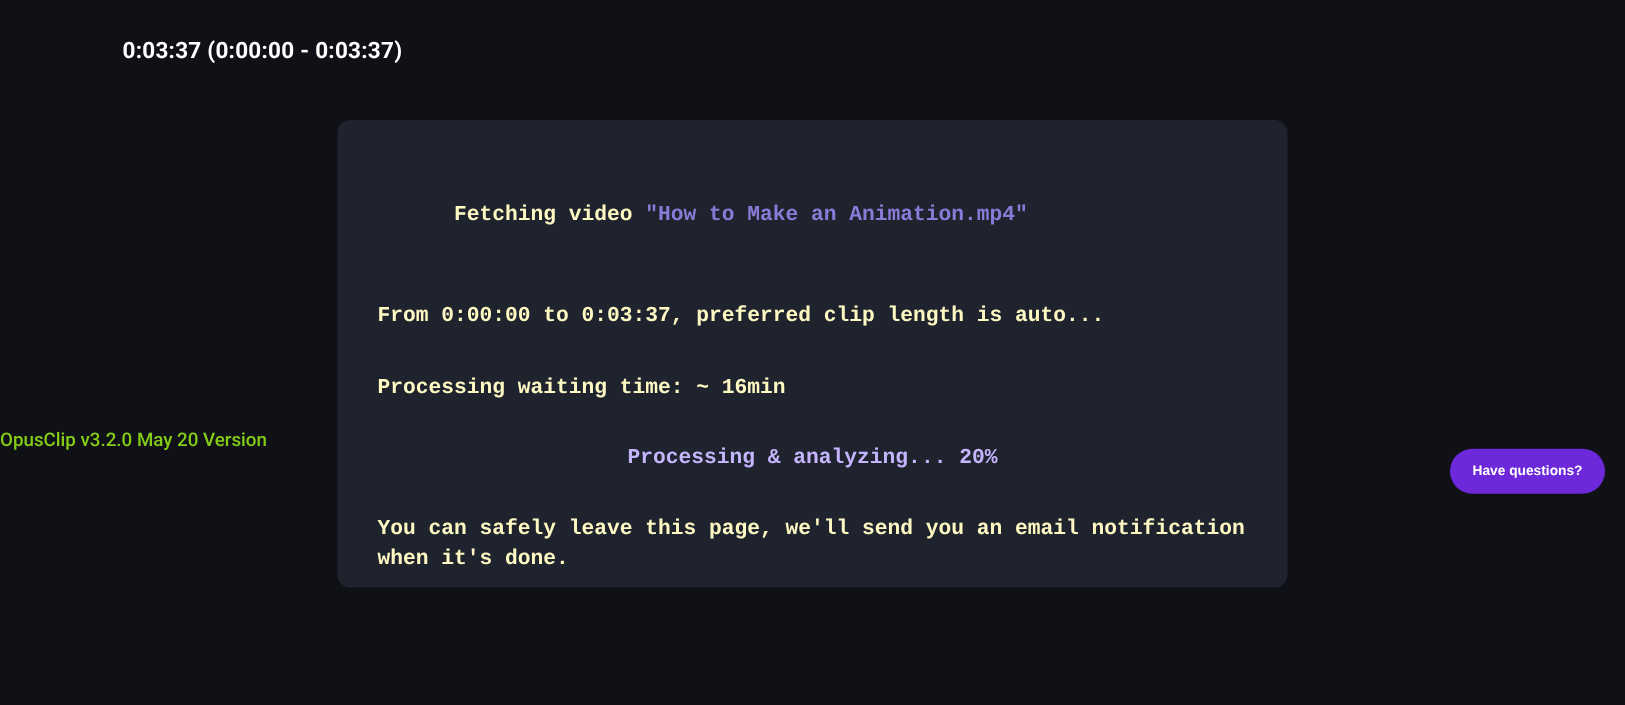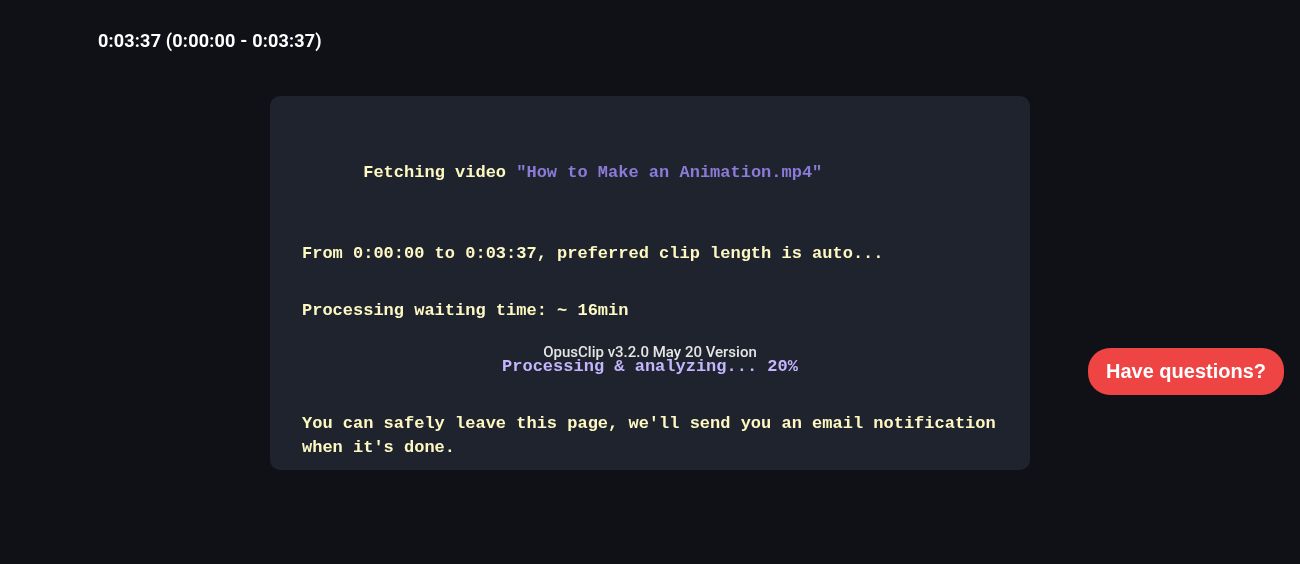--- a/index.html
+++ b/index.html
@@ -68,34 +68,33 @@
 
   .mono-dim { color: #fef9c3; }
   .accent-purple { color: #8b7bd8; }
   .accent-green { color: #c4b5fd; text-align: center; }
 
   .footer {
     position: absolute;
     left: 0;
     right: 0;
     bottom: 56px;
-    text-align: center;
-    color: #e5e5e5;
+    color: #84cc16;
     font-size: 15px;
     font-weight: 500;
   }
 
   .help-btn {
     position: absolute;
     right: 16px;
     bottom: 22px;
-    background: #ef4444;
+    background: #6d28d9;
     color: #ffffff;
     font-weight: 700;
-    font-size: 20px;
+    font-size: 11px;
     padding: 12px 18px;
     border-radius: 22px;
     border: none;
     cursor: pointer;
   }
 </style>
 </head>
 <body>
 
 <div class="page">

